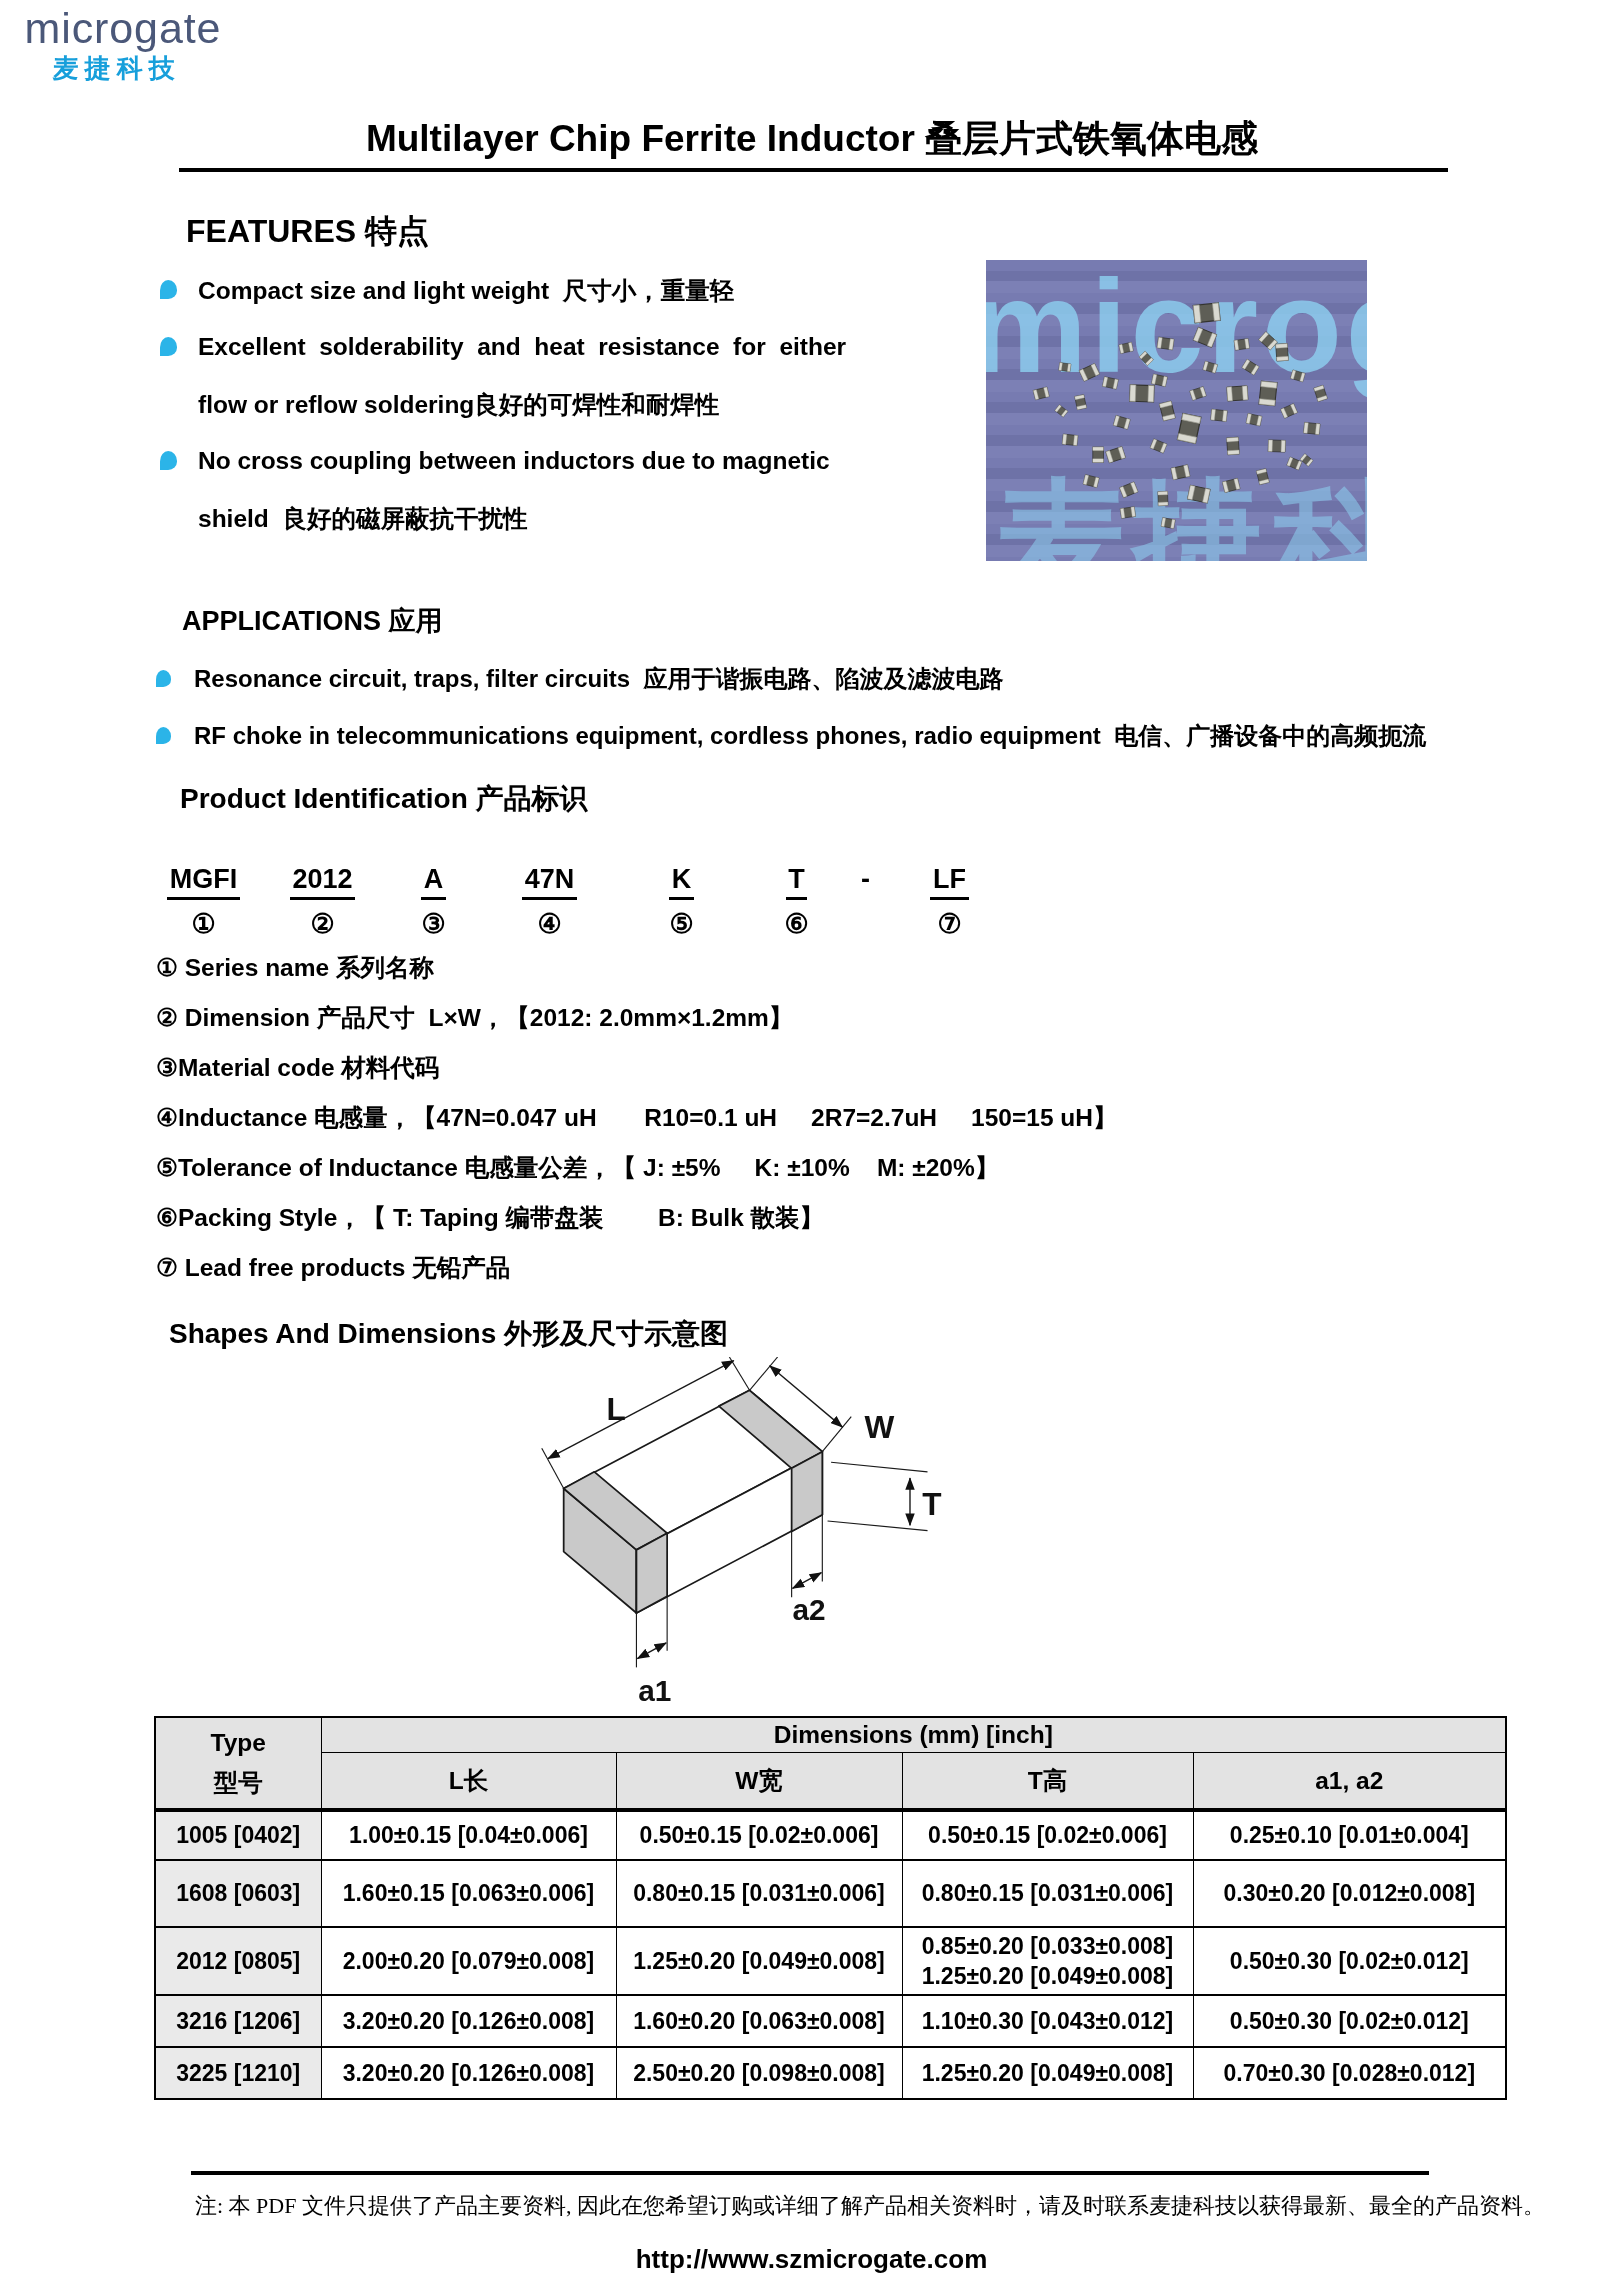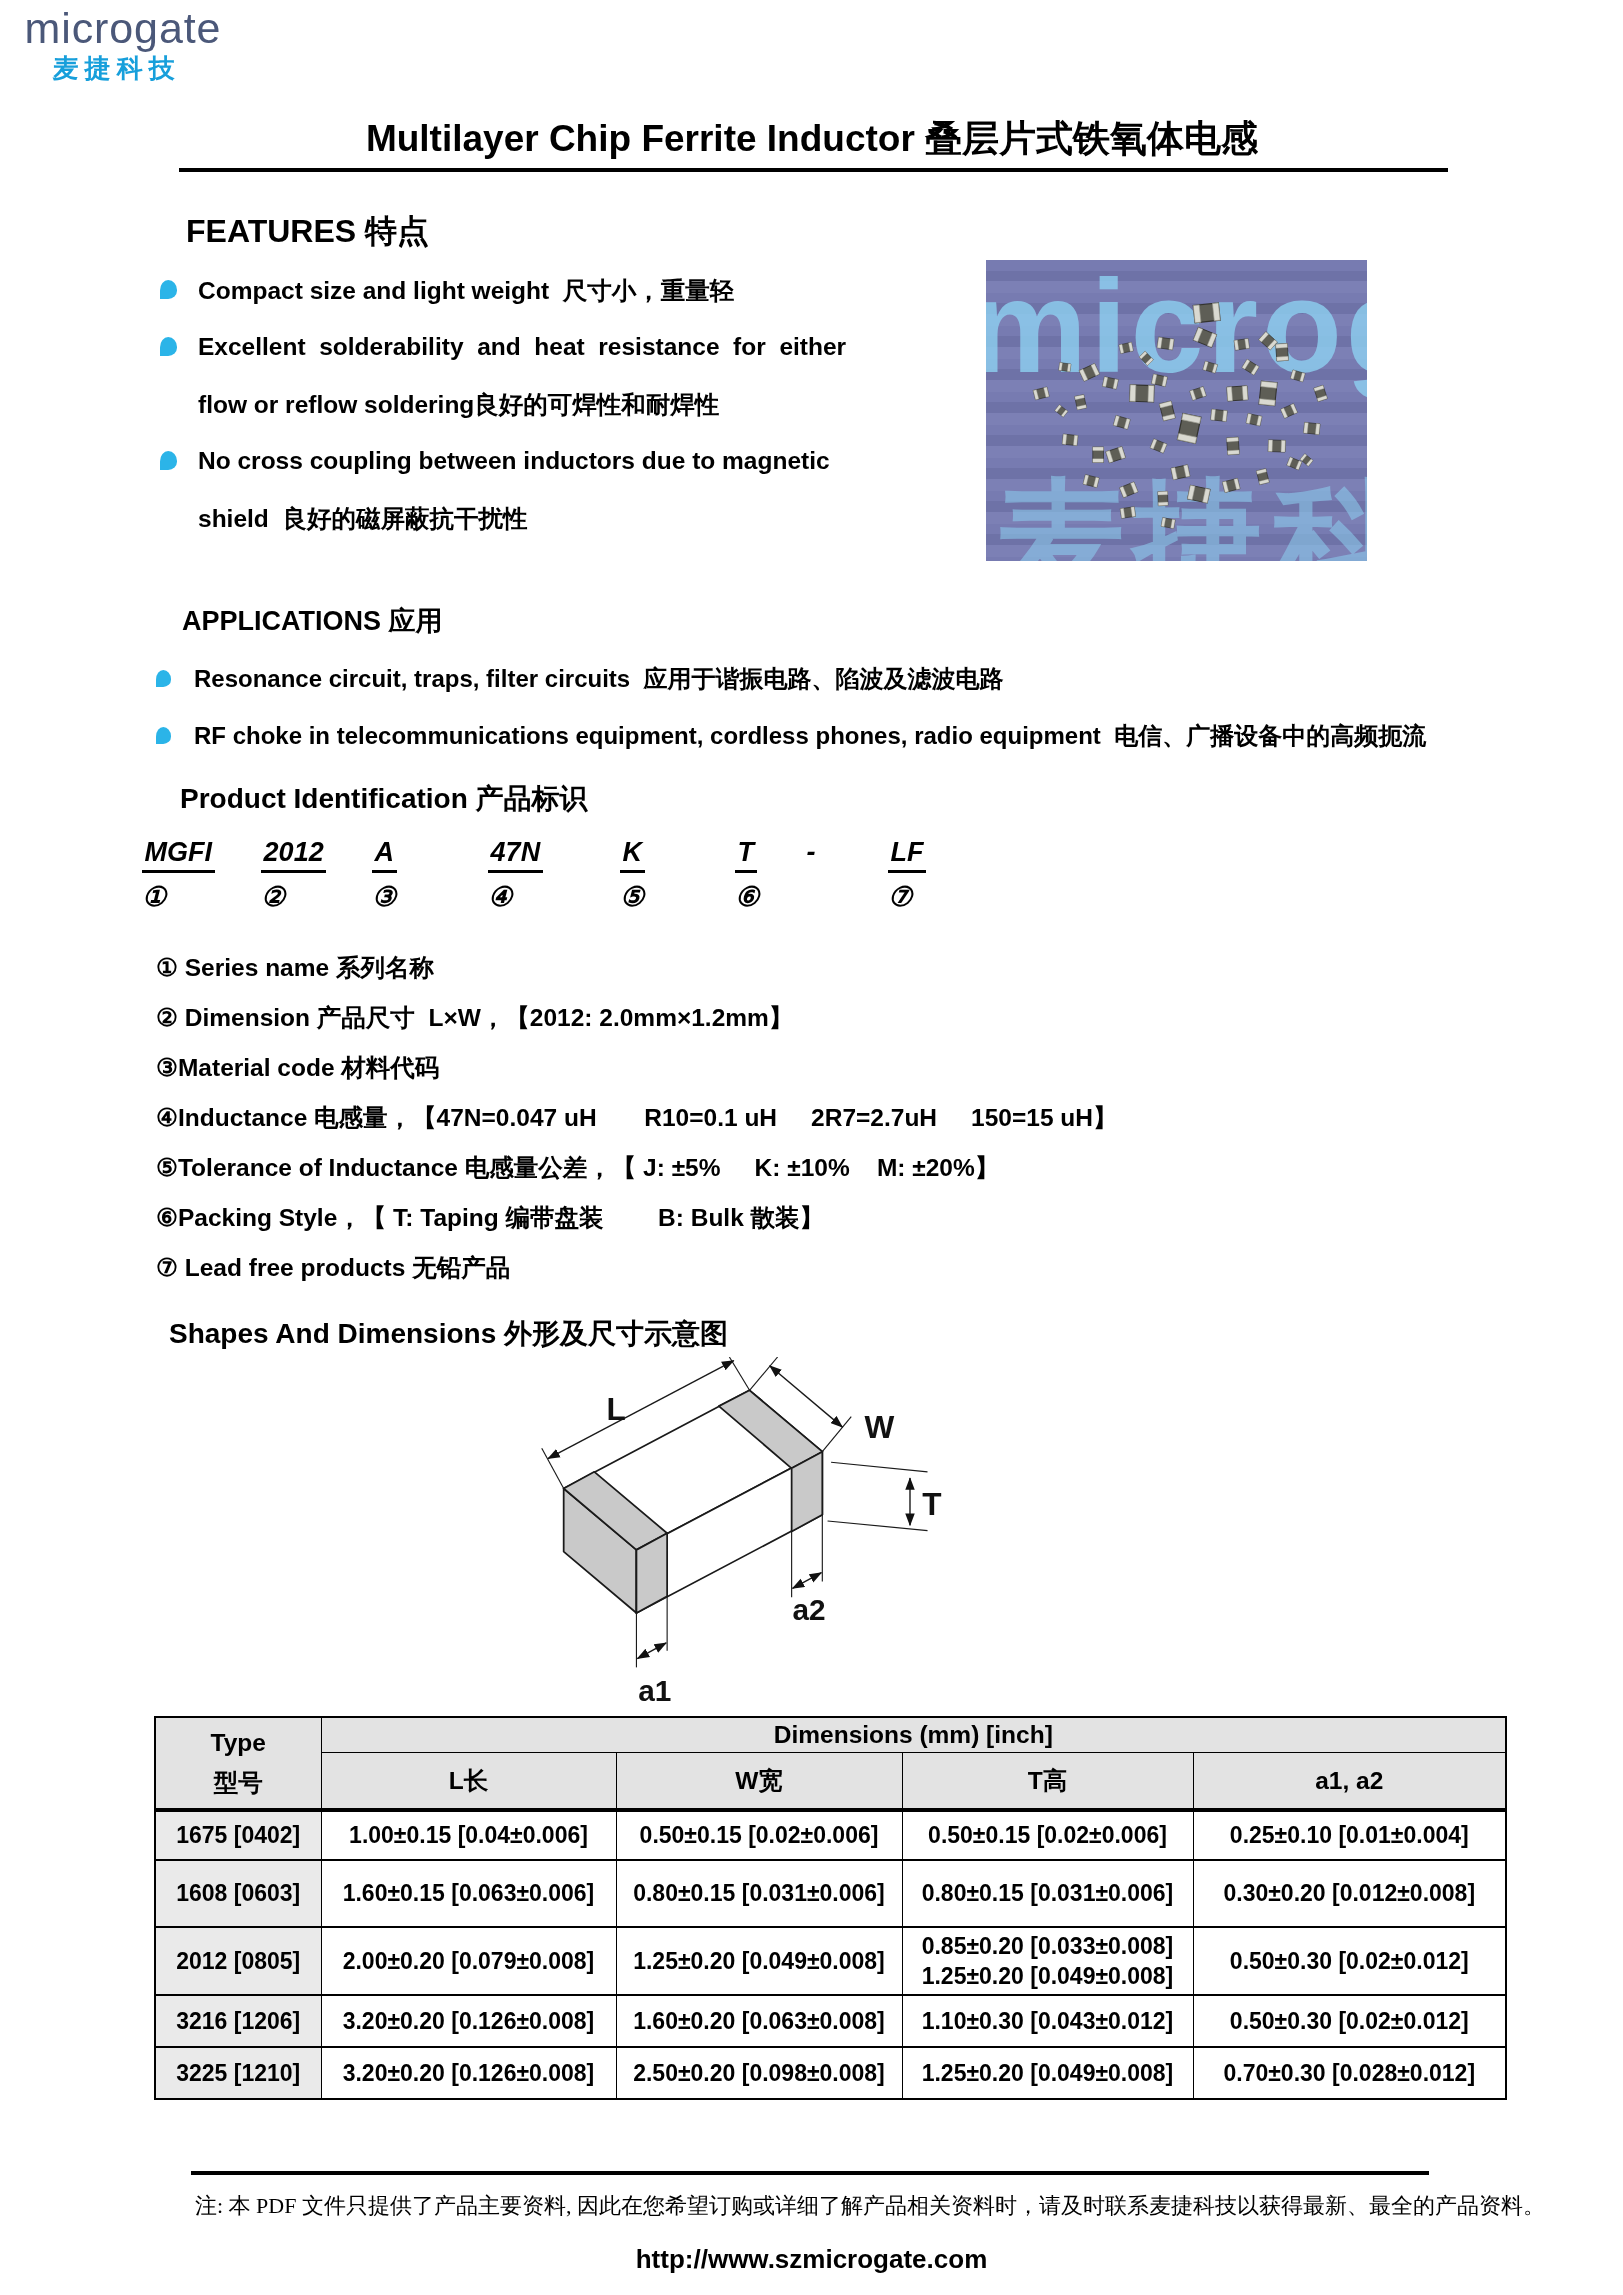--- a/index.html
+++ b/index.html
@@ -33,21 +33,21 @@
 
   
   .photo{
     left:986px;top:260px;width:381px;height:301px;
     background:repeating-linear-gradient(180deg,#777bb1 0 10.5px,#6e72a7 10.5px 21px,#7c80b5 21px 33px);
     overflow:hidden;
   }
   .photo svg{display:block;}
 
   
-  .code-col{position:absolute;top:838px;width:123px;font-style:italic;}
+  .code-col{position:absolute;top:865px;width:123px;text-align:center;}
   .code-text{display:inline-block;font-size:27px;font-weight:bold;border-bottom:3.5px solid #000;padding:0 2.6px 2.6px 2.6px;line-height:1.1;}
   .code-text.nounder{border-bottom:none;}
   .code-mark{display:block;margin-top:8px;font-size:27px;font-weight:bold;}
 
   .pid-list{left:156px;top:943px;}
   .pid-item{height:50px;line-height:50px;font-size:24.5px;font-weight:bold;white-space:pre;}
 
   
   .diagram .face{fill:#ffffff;stroke:#1a1a1a;stroke-width:2;stroke-linejoin:round;}
   .diagram .gray{fill:#c9c9c9;stroke:#1a1a1a;stroke-width:2;stroke-linejoin:round;}
@@ -289,21 +289,21 @@
       </tr>
       <tr class="r-sub">
         <td class="hdr">L长</td>
         <td class="hdr">W宽</td>
         <td class="hdr">T高</td>
         <td class="hdr">a1, a2</td>
       </tr>
     </thead>
     <tbody>
       <tr style="height:50px;">
-        <td class="typecell">1675 [0402]</td>
+        <td class="typecell">1005 [0402]</td>
         <td>1.00±0.15 [0.04±0.006]</td>
         <td>0.50±0.15 [0.02±0.006]</td>
         <td>0.50±0.15 [0.02±0.006]</td>
         <td>0.25±0.10 [0.01±0.004]</td>
       </tr>
       <tr style="height:67px;">
         <td class="typecell">1608 [0603]</td>
         <td>1.60±0.15 [0.063±0.006]</td>
         <td>0.80±0.15 [0.031±0.006]</td>
         <td>0.80±0.15 [0.031±0.006]</td>

